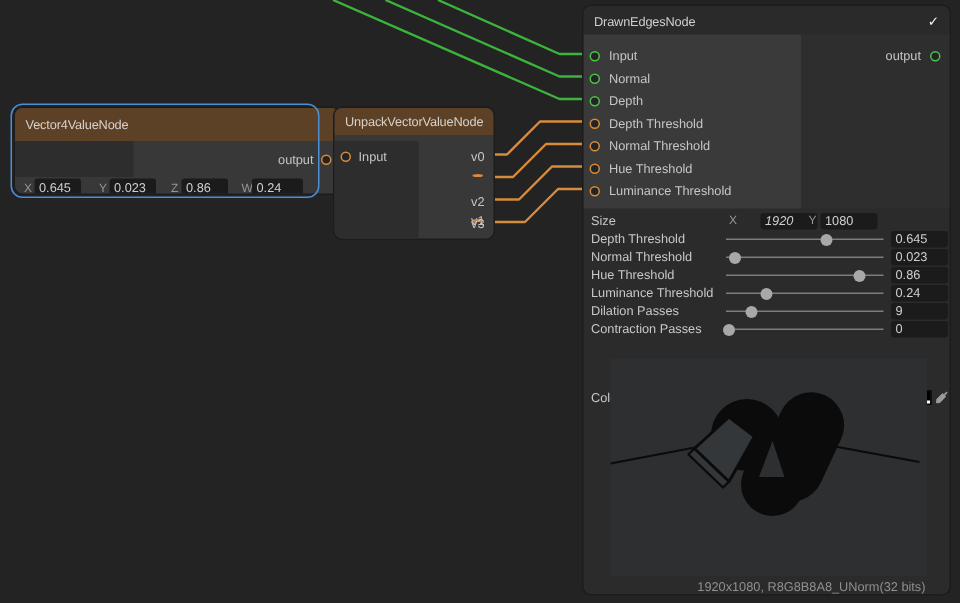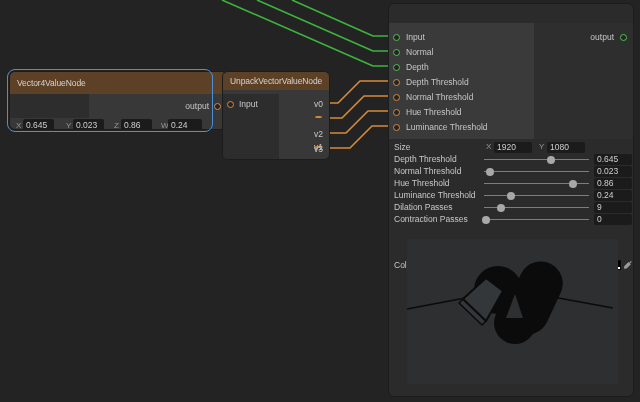--- a/index.html
+++ b/index.html
@@ -116,20 +116,24 @@
       <span class="plabel">v2</span>
       <span class="ring orange"></span>
     </div>
     <div class="port-row right" style="top:70px;">
       <span class="plabel">v3</span>
       <span class="ring orange"></span>
     </div>
   </div>
 
   <div class="node" style="left:388px; top:3px; width:246px; height:394px; background:#2b2b2b;">
+    <div class="node-title dark-title" style="height:19px;">
+      <span>DrawnEdgesNode</span>
+      <span id="de-check">✓</span>
+    </div>
     <div id="de-inputs-bg"></div>
     <div id="de-output-bg"></div>
 
     <div class="de-row" style="top:26px;">
         <span class="ring green"></span>
         <span class="plabel">Input</span>
       </div>
     <div class="de-row" style="top:41px;">
         <span class="ring green"></span>
         <span class="plabel">Normal</span>
@@ -158,21 +162,21 @@
     <div class="de-row" style="left:auto; right:6px; top:26px;">
       <span class="plabel">output</span>
       <span class="ring green"></span>
     </div>
 
     <div id="de-props">
 
       <div class="prop-row" style="top:0;">
         <span class="prop-label">Size</span>
         <span class="axis-label" style="left:97px;">X</span>
-        <div class="axis-field" style="left:105px;">1920</div>
+        <div class="axis-field" style="left:118px;font-style:italic;">1920</div>
         <span class="axis-label" style="left:150px;">Y</span>
         <div class="axis-field" style="left:158px;">1080</div>
       </div>
 
       <div class="prop-row" style="top:12px;">
         <span class="prop-label">Depth Threshold</span>
         <div class="slider-track">
             <div class="slider-handle" style="left: 64%;"></div>
           </div>
         <div class="prop-value">0.645</div>
@@ -229,15 +233,16 @@
         <line x1="0" y1="70" x2="58" y2="59" stroke="#0b0b0b" stroke-width="1.4"></line>
         <line x1="146" y1="58" x2="206" y2="69" stroke="#0b0b0b" stroke-width="1.4"></line>
         <circle cx="91" cy="51" r="24" fill="#0b0b0b"></circle>
         <rect x="-22" y="-38" width="44" height="76" rx="22" fill="#0b0b0b" transform="translate(127,59) rotate(25)"></rect>
         <circle cx="108" cy="84" r="21" fill="#0b0b0b"></circle>
         <polygon points="99,79 116,79 108,55" fill="#2d2f30"></polygon>
         <polygon points="56,60 52,64 75,86 79,82" fill="#34373a" stroke="#0b0b0b" stroke-width="1.6" stroke-linejoin="round"></polygon>
         <polygon points="79,39 96,52 79,82 56,60" fill="#34373a" stroke="#0b0b0b" stroke-width="2" stroke-linejoin="round"></polygon>
       </svg>
     </div>
+    <span id="preview-info">1920x1080, R8G8B8A8_UNorm(32 bits)</span>
   </div>
 
 </div>
 
 </body></html>

